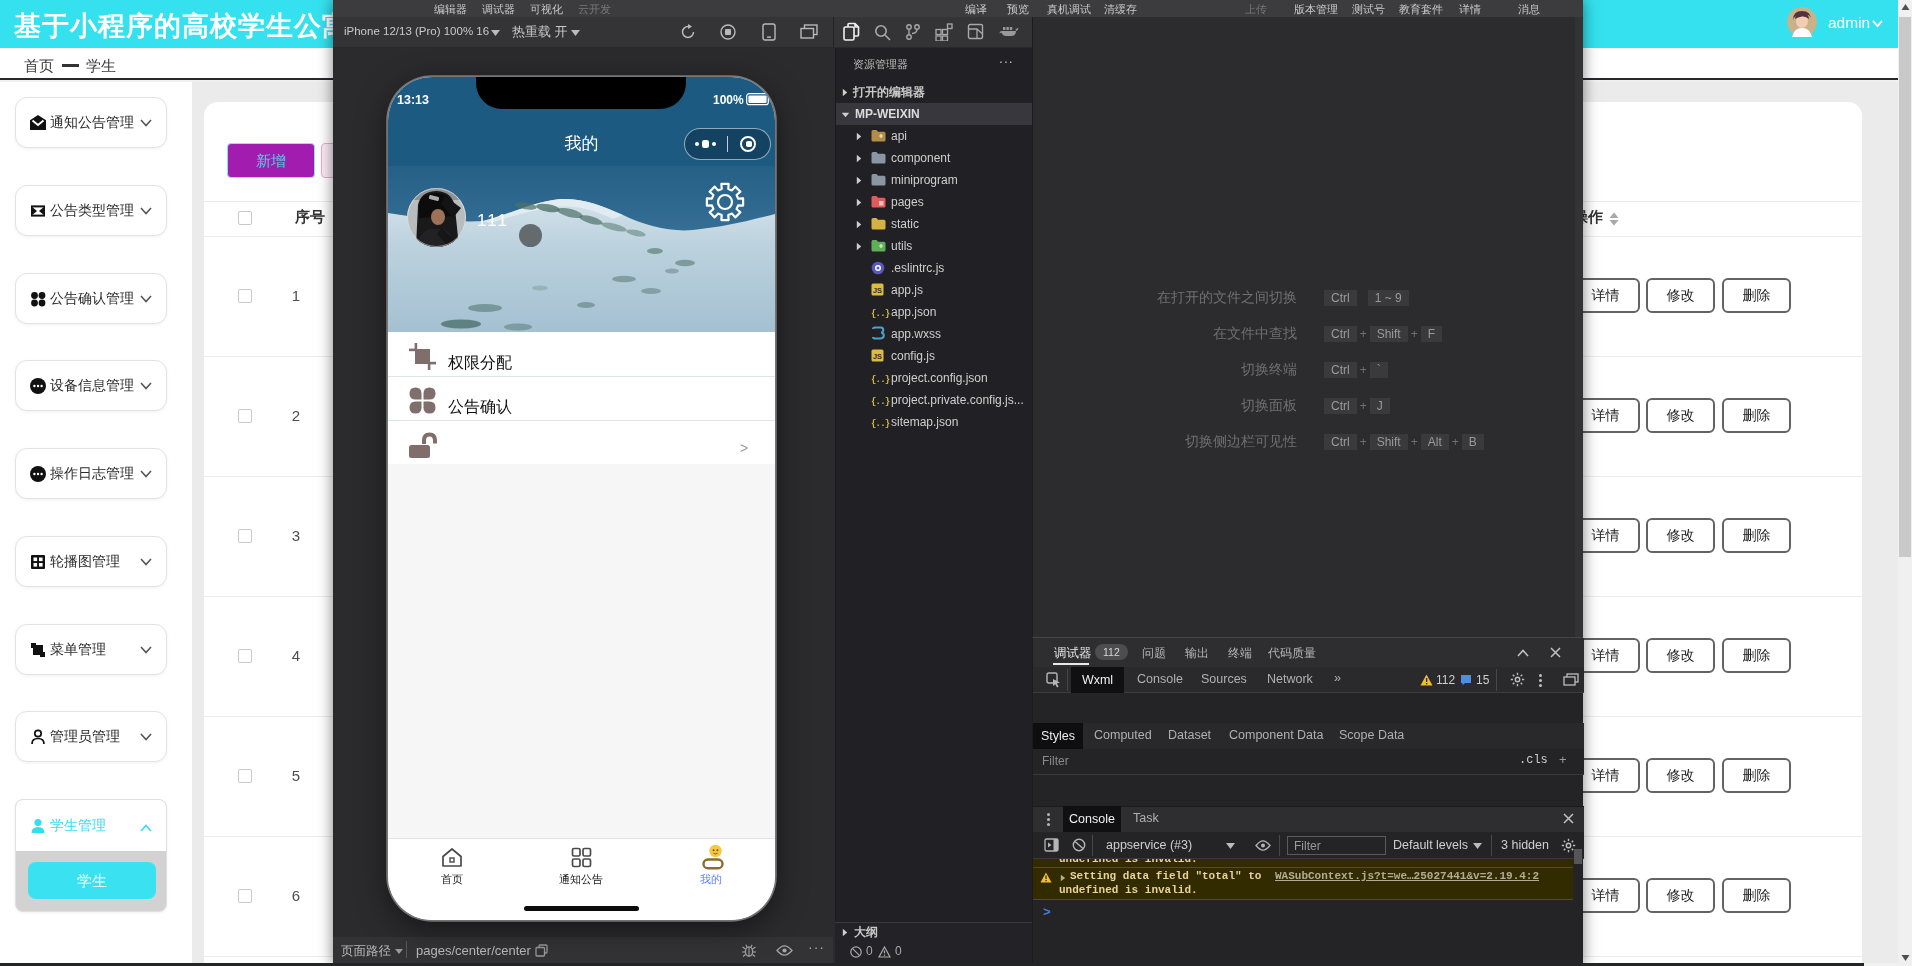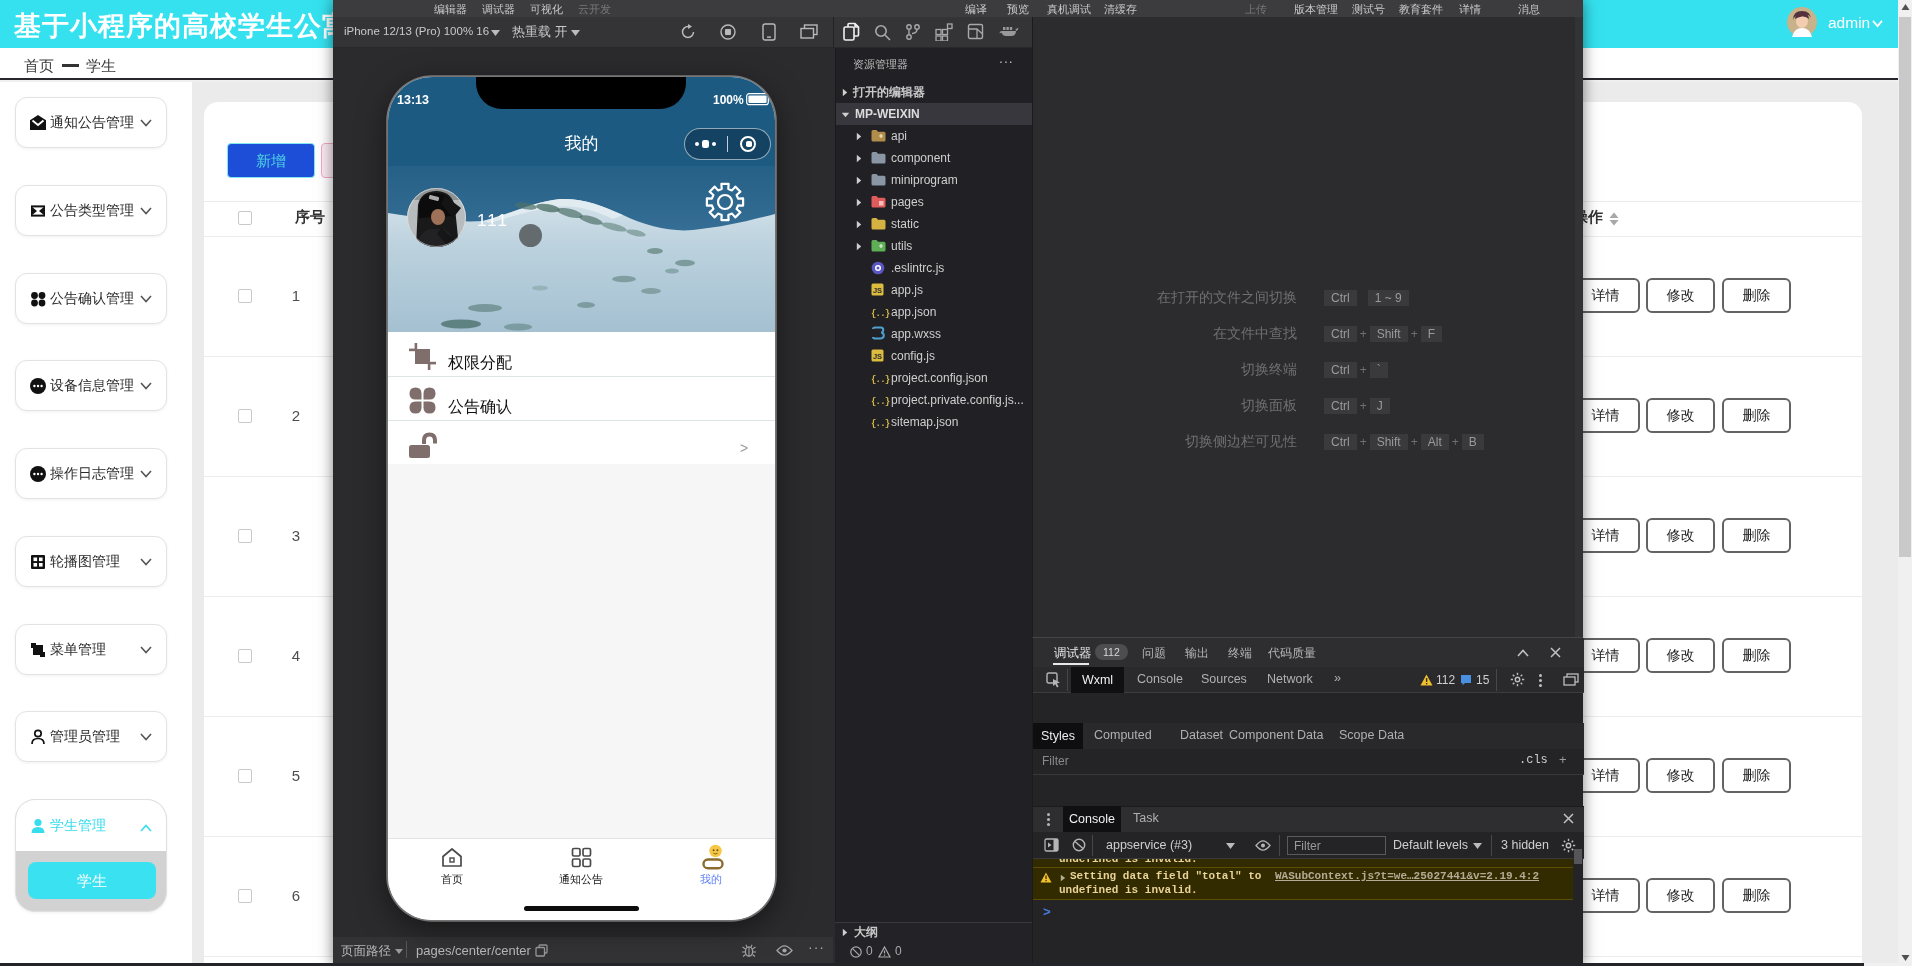--- a/index.html
+++ b/index.html
@@ -122,34 +122,34 @@
       </svg>菜单管理<svg class="chev" width="12" height="8" viewBox="0 0 12 8">
         <path d="M1 1 L6 6.5 L11 1" stroke="#555" stroke-width="1.6" fill="none"></path>
       </svg></div>
   <div class="abs scard" style="top:711px;"><svg width="18" height="18" viewBox="0 0 18 18" style="margin-right:3px;flex:none;">
         <circle cx="9" cy="5.5" r="3.2" stroke="#111" stroke-width="1.7" fill="none"></circle>
         <path d="M3 16 Q3 10.5 9 10.5 Q15 10.5 15 16" stroke="#111" stroke-width="1.7" fill="none"></path>
       </svg>管理员管理<svg class="chev" width="12" height="8" viewBox="0 0 12 8">
         <path d="M1 1 L6 6.5 L11 1" stroke="#555" stroke-width="1.6" fill="none"></path>
       </svg></div>
 
-  <div class="abs" style="left:15px;top:799px;width:152px;height:113px;background:#d2d2d2;border:1px solid #e0e0e0;border-radius:20px;box-shadow:0 1px 3px rgba(0,0,0,0.06);overflow:hidden;">
+  <div class="abs" style="left:15px;top:799px;width:152px;height:113px;background:#d2d2d2;border:1px solid #e0e0e0;border-radius:8px;box-shadow:0 1px 3px rgba(0,0,0,0.06);overflow:hidden;">
     <div style="position:absolute;left:0;top:0;width:100%;height:51px;background:#fff;display:flex;align-items:center;padding-left:13px;font-size:14px;color:#37dced;">
       <svg width="18" height="18" viewBox="0 0 18 18" style="margin-right:3px;flex:none;">
           <circle cx="9" cy="5.5" r="3.6" fill="#37dced"></circle>
           <path d="M2.5 16 Q2.5 10 9 10 Q15.5 10 15.5 16 Z" fill="#37dced"></path>
         </svg>学生管理
       <svg class="chev" style="position:absolute;right:14px;top:24px;" width="12" height="8" viewBox="0 0 12 8">
           <path d="M1 7 L6 1.5 L11 7" stroke="#37dced" stroke-width="1.6" fill="none"></path>
         </svg>
     </div>
     <div style="position:absolute;left:12px;top:62px;width:128px;height:37px;background:#3ae2f1;border-radius:8px;color:#fff;font-size:15px;text-align:center;line-height:38px;">学生</div>
   </div>
 
-  <div class="abs" style="left:227px;top:143px;width:88px;height:35px;background:#1d4ed8;border:1px solid #84e6ef;border-radius:4px;color:#4fd4e2;font-size:15px;text-align:center;line-height:33px;">新增</div>
+  <div class="abs" style="left:227px;top:143px;width:88px;height:35px;background:#a21caf;border:1px solid #84e6ef;border-radius:4px;color:#4fd4e2;font-size:15px;text-align:center;line-height:33px;">新增</div>
   <div class="abs" style="left:321px;top:143px;width:90px;height:35px;background:#fceaf2;border:1px solid #f3a8c6;border-radius:4px;"></div>
 
   <div class="abs" style="left:204px;top:201px;width:1658px;height:1px;background:#ececec;"></div>
   <div class="abs ckb" style="left:238px;top:211px;"></div>
   <div class="abs" style="left:282px;top:208px;font-size:15px;font-weight:bold;color:#333;width:56px;text-align:center;">序号</div>
   <div class="abs" style="left:1573px;top:208px;font-size:15px;font-weight:bold;color:#333;">操作</div>
   <svg class="abs" style="left:1609px;top:212px;" width="10" height="14" viewBox="0 0 10 14">
       <path d="M5 0.5 L9.5 6 L0.5 6 Z" fill="#a8a8a8"></path>
       <path d="M5 13.5 L9.5 8 L0.5 8 Z" fill="#a8a8a8"></path>
     </svg>
@@ -458,21 +458,21 @@
     </svg>
   <div class="abs" style="left:506px;top:36px;width:3px;height:3px;border-radius:50%;background:#bdbdbd;box-shadow:0 5px 0 #bdbdbd,0 10px 0 #bdbdbd;"></div>
   <svg class="abs" style="left:530px;top:35px;" width="16" height="13" viewBox="0 0 16 13">
       <rect x="4" y="1" width="11" height="8" stroke="#bdbdbd" stroke-width="1.3" fill="none"></rect>
       <rect x="1" y="4" width="11" height="8" fill="#2a2a2d" stroke="#bdbdbd" stroke-width="1.3"></rect>
     </svg>
 
   <div class="abs" style="left:0;top:85px;width:551px;height:26px;background:#29292c;"></div>
   <div class="abs" style="left:0;top:85px;width:50px;height:26px;background:#0e0e10;color:#ededed;font-size:12.5px;text-align:center;line-height:26px;">Styles</div>
   <div class="abs dtabs2 dtab" style="left:61px;top:90px;">Computed</div>
-  <div class="abs dtabs2 dtab" style="left:147px;top:90px;">Dataset</div>
+  <div class="abs dtabs2 dtab" style="left:135px;top:90px;">Dataset</div>
   <div class="abs dtabs2 dtab" style="left:196px;top:90px;">Component Data</div>
   <div class="abs dtabs2 dtab" style="left:306px;top:90px;">Scope Data</div>
 
   <div class="abs" style="left:0;top:111px;width:551px;height:26px;background:#242427;border-bottom:1px solid #38383b;"></div>
   <div class="abs" style="left:9px;top:116px;font-size:12px;color:#8a8a8a;">Filter</div>
   <div class="abs" style="left:486px;top:115px;font-size:12px;color:#cccccc;font-family:'Liberation Mono',monospace;">.cls</div>
   <div class="abs" style="left:526px;top:114px;font-size:13px;color:#9a9a9a;">+</div>
 
   <div class="abs" style="left:0;top:168px;width:551px;height:26px;background:#2e2e31;border-top:1px solid #1b1b1d;"></div>
   <div class="abs" style="left:14px;top:175px;width:3px;height:3px;border-radius:50%;background:#b5b5b5;box-shadow:0 5px 0 #b5b5b5,0 10px 0 #b5b5b5;"></div>

